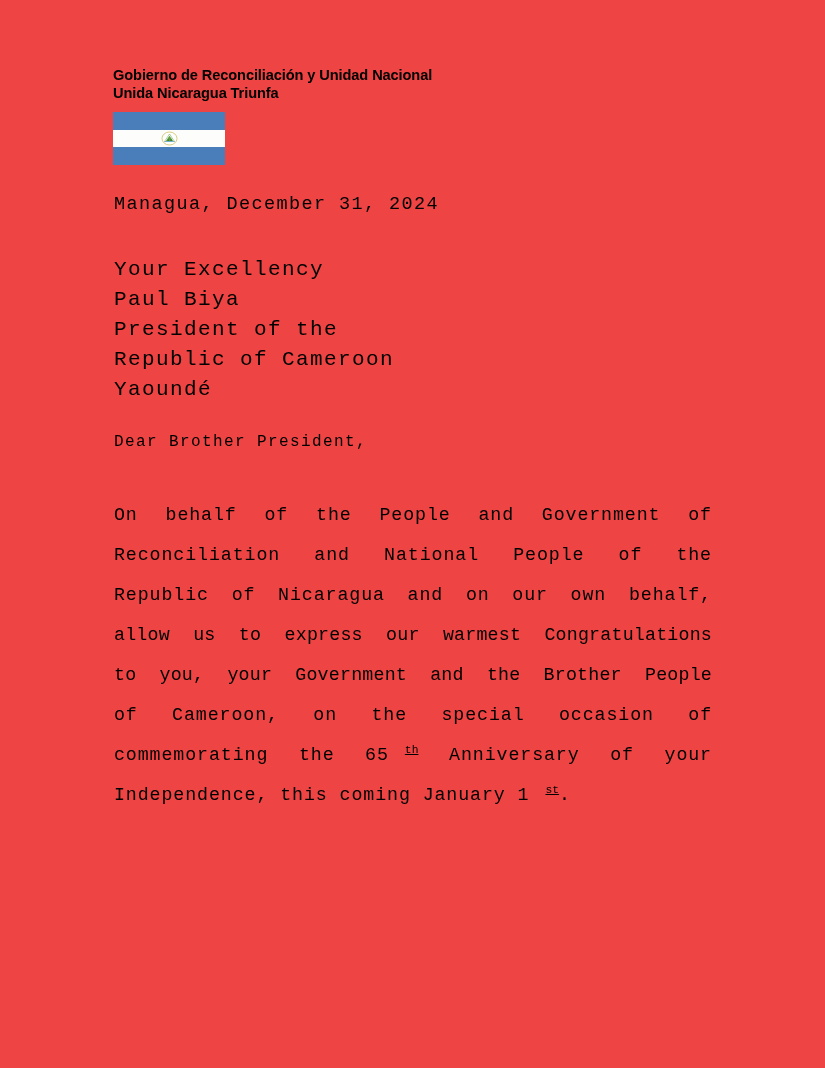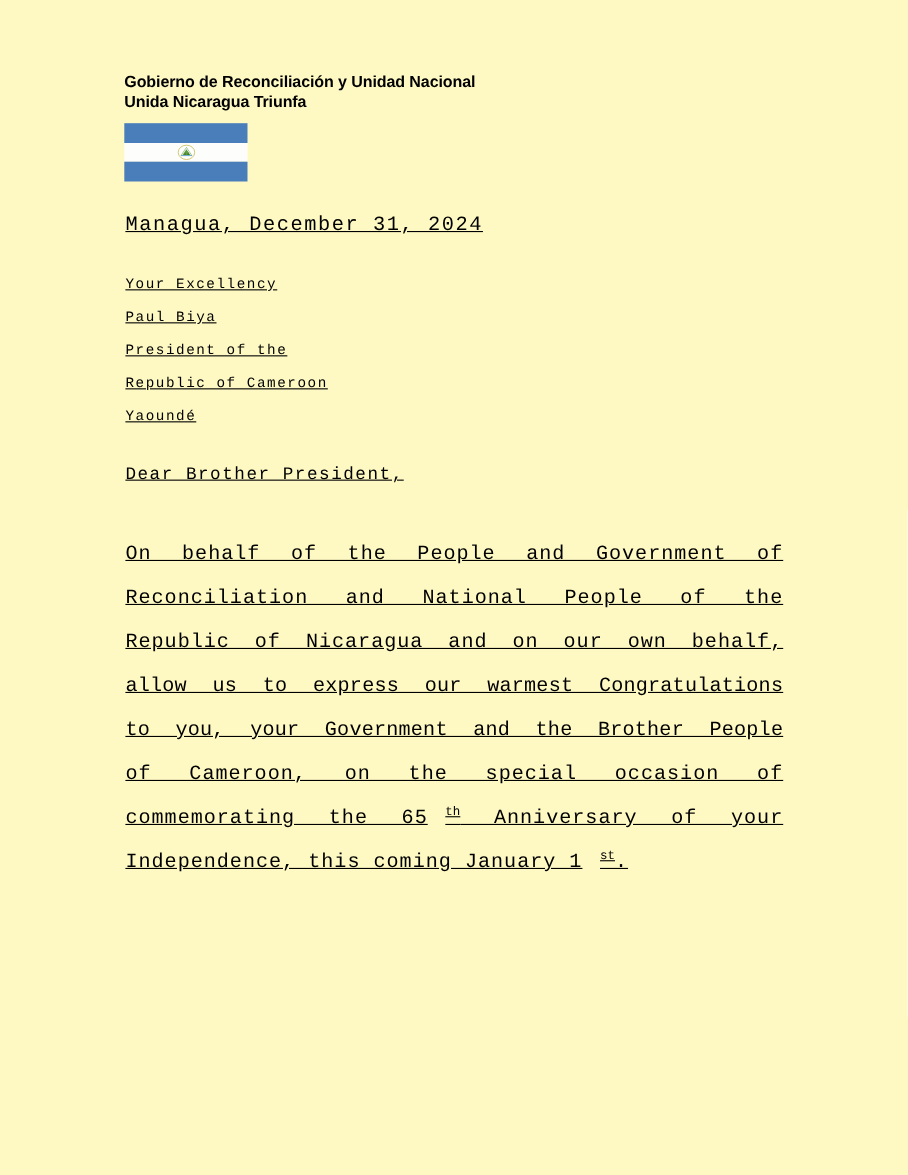--- a/index.html
+++ b/index.html
@@ -12,21 +12,21 @@
     height: 1068px;
     position: relative;
     overflow: hidden;
     font-family: "Liberation Sans", sans-serif;
     -webkit-font-smoothing: antialiased;
   }
 
   .page {
     position: absolute;
     inset: 0;
-    background: #fef9c3;
+    background: #ef4444;
   }
 
   
   .letterhead {
     position: absolute;
     left: 113px;
     top: 66px;
     width: 640px;
   }
   .letterhead-line {
@@ -67,33 +67,32 @@
   }
 
   
   .letter {
     position: absolute;
     left: 114px;
     top: 190px;
     width: 598px;
     font-family: "Liberation Mono", "DejaVu Sans Mono", monospace;
     color: #000000;
-    text-decoration: underline;
   }
 
   .date-line {
     font-size: 18.5px;
     line-height: 30px;
     letter-spacing: 1.4px;
     white-space: nowrap;
   }
 
   .addressee {
-    margin-top: 24px;
-    font-size: 13px;
+    margin-top: 35px;
+    font-size: 21px;
     line-height: 30px;
     letter-spacing: 1.4px;
   }
   .addressee div { white-space: nowrap; }
 
   .salutation {
     margin-top: 22px;
     font-size: 16px;
     line-height: 30px;
     letter-spacing: 1.4px;

